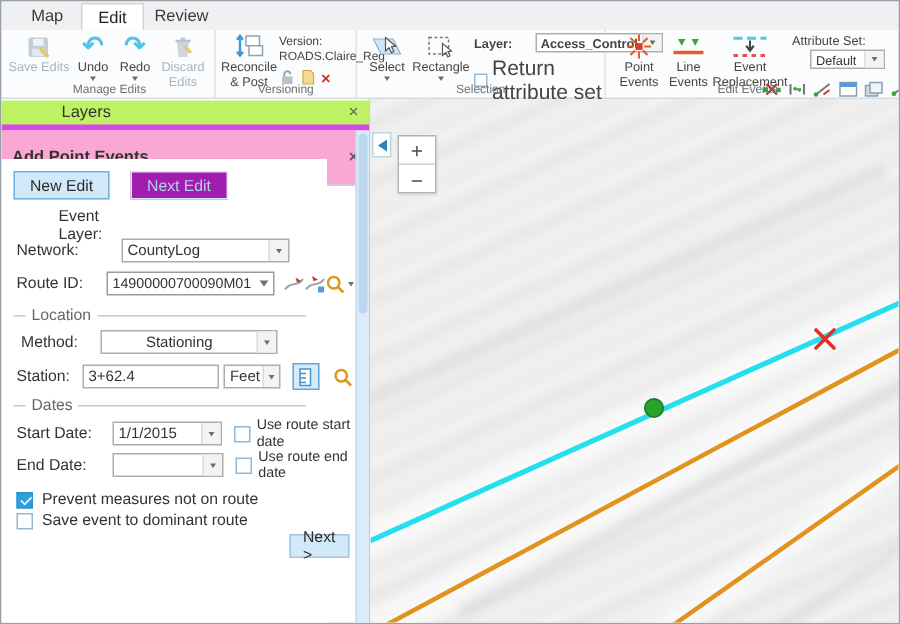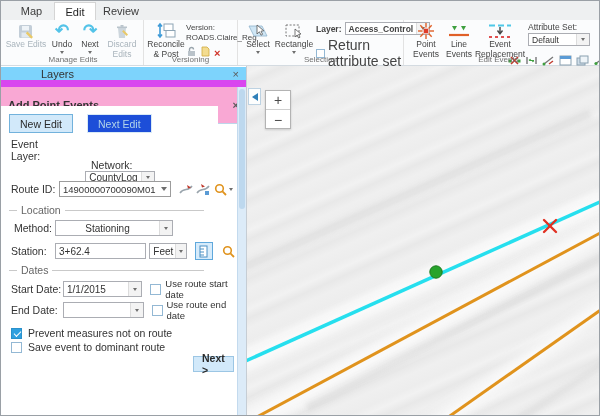--- a/index.html
+++ b/index.html
@@ -17,43 +17,43 @@
   .rgroup { position:absolute; top:0; height:45px; border-right:1px solid #e2e2e2; }
   .glabel { position:absolute; bottom:1px; left:0; width:100%; text-align:center; font-size:8px; color:#707070; }
   .bigbtn { position:absolute; top:2px; display:flex; flex-direction:column; align-items:center; font-size:8.5px; color:#444; text-align:center; line-height:1.15; cursor:pointer; }
   .bigbtn .ic { height:18px; display:flex; align-items:center; justify-content:center; }
   .bigbtn.disabled { color:#a9b4bc; }
   .tri { width:0; height:0; border-left:3px solid transparent; border-right:3px solid transparent; border-top:4px solid #6e6e6e; display:inline-block; }
   .tri.sm { border-left-width:2.5px; border-right-width:2.5px; border-top-width:3.5px; }
   .glyph-arrow { font-size:17px; line-height:16px; color:#53c3e8; font-weight:bold; }
   .minirow { display:flex; align-items:center; gap:3px; }
 
-  .combo { display:flex; align-items:center; height:16px; background:#fff; border:1px solid #abadb3; font-size:10px; }
+  .combo { display:flex; align-items:center; height:16px; background:#fff; border:1px solid #abadb3; font-size:10px;margin-left:12px; }
   .combo .val { flex:1; padding:0 3px; white-space:nowrap; overflow:hidden; }
   .combo .arr { width:13px; align-self:stretch; background:#f3f3f3; border-left:1px solid #dcdcdc; display:flex; align-items:center; justify-content:center; }
 
   .chk { position:relative; width:11px; height:11px; border:1px solid #93b8d4; background:#fff; flex:none; }
   .chk.on { background:#2fa0df; border-color:#2b91cb; }
   .chk.on::after { content:""; position:absolute; left:1.5px; top:2px; width:6px; height:3px; border-left:1.8px solid #fff; border-bottom:1.8px solid #fff; transform:rotate(-45deg); }
 
   
   .panel { position:absolute; left:0; top:65px; width:246px; height:351px; background:#fff; border-right:1px solid #c6cdd4; }
   .pane-bar { position:absolute; left:0; width:100%; height:20px; display:flex; align-items:center; padding:0 7px; font-size:11px; color:#333; }
-  .bar-layers { top:1px; background:#7dd3fc; border-bottom:7px solid #d946ef;padding-left:40px; }
+  .bar-layers { top:1px; background:#bef264; border-bottom:4px solid #d946ef;padding-left:40px; }
   .bar-ape { top:21px; height:37px; background:#f9a8d4; border-bottom:1px solid #bcd6ea;font-weight:bold; }
   .pane-x { margin-left:auto; color:#5a5a5a; font-size:11px; cursor:pointer; }
   .pbody { position:absolute; left:0; top:40px; width:217px; bottom:0; background:#fff; }
   .scrollstrip { position:absolute; right:0; top:21px; width:9px; bottom:0; background:#dcebf8; border-left:1px solid #c3daee; }
   .scrollthumb { position:absolute; left:1px; top:2px; width:6px; height:120px; background:#bdd8ee; border-radius:3px; }
 
   .row { position:absolute; display:flex; align-items:center; font-size:10.5px; color:#333; }
   .flabel { flex:none; }
   .btn { height:19px; padding:0 10px; font-size:10.5px; display:flex; align-items:center; justify-content:center; cursor:pointer; }
   .btn-new { background:#d2e9fa; border:1px solid #72b2dc; color:#2b2b2b; }
-  .btn-nextedit { background:#1d4ed8; border:1px solid #d9eaf6; color:#b1d3e9; }
+  .btn-nextedit { background:#a21caf; border:1px solid #d9eaf6; color:#b1d3e9; }
   .btn-next { background:#d2e9fa; border:1px solid #9cc6e4; color:#2b2b2b; height:16px; padding:0 8px; }
   .sect { position:absolute; left:8px; right:14px; display:flex; align-items:center; font-size:10.5px; color:#666; }
   .sect::before { content:""; width:8px; border-top:1px solid #c9c9c9; margin-right:4px; }
   .sect::after { content:""; flex:1; border-top:1px solid #c9c9c9; margin-left:4px; }
   .toolbtn { width:18px; height:18px; display:flex; align-items:center; justify-content:center; cursor:pointer; }
   .toolbtn.hl { background:#d6ebfb; border:1px solid #5fa8dc; }
   .textinput { height:16px; border:1px solid #abadb3; background:#fff; font-size:10px; padding:0 3px; display:flex; align-items:center; }
 
   
   .map { position:absolute; left:246px; top:65px; width:353px; height:351px; background:#ededed; overflow:hidden; }
@@ -91,21 +91,21 @@
         </span>
         <span>Save Edits</span>
       </div>
       <div class="bigbtn" style="left:46px;width:26px;">
         <span class="ic glyph-arrow">↶</span>
         <span>Undo</span>
         <span class="tri sm" style="margin-top:1px;"></span>
       </div>
       <div class="bigbtn" style="left:74px;width:26px;">
         <span class="ic glyph-arrow">↷</span>
-        <span>Next</span>
+        <span>Redo</span>
         <span class="tri sm" style="margin-top:1px;"></span>
       </div>
       <div class="bigbtn disabled" style="left:98px;width:42px;">
         <span class="ic">
           <svg width="16" height="17">
               <path d="M4 5 h8 l-1 10 h-6 z" fill="#cdd6dd"></path>
               <rect x="3" y="3.5" width="10" height="1.6" fill="#b9c4cc"></rect>
               <rect x="6.5" y="2" width="3" height="1.8" fill="#b9c4cc"></rect>
               <path d="M9.5 7 L14 11.5 L12.6 12.9 L8.1 8.4 Z" fill="#e9c967"></path>
             </svg>
@@ -306,24 +306,24 @@
       </div>
 
     <div class="pbody">
 
       <div class="row" style="left:8px;top:8px;gap:14px;">
         <span class="btn btn-new">New Edit</span>
         <span class="btn btn-nextedit">Next Edit</span>
       </div>
 
       <div class="row" style="left:10px;top:32px;width:218px;">
-        <span class="flabel" style="width:58px;">Event Layer:</span>
-      </div>
-
-      <div class="row" style="left:10px;top:53px;width:218px;flex-direction:column;">
+        <span class="flabel" style="width:58px;margin-left:28px;">Event Layer:</span>
+      </div>
+
+      <div class="row" style="left:10px;top:53px;width:218px;">
         <span class="flabel" style="width:58px;">Network:</span>
         <span class="combo" style="flex:1;max-width:112px;">
           <span class="val">CountyLog</span>
           <span class="arr">
               <span class="tri sm"></span>
             </span>
         </span>
       </div>
 
       <div class="row" style="left:10px;top:74px;width:224px;gap:0;">
@@ -427,21 +427,21 @@
 
       <div class="row" style="left:10px;top:221px;gap:6px;">
         <span class="chk on"></span>
         <span>Prevent measures not on route</span>
       </div>
       <div class="row" style="left:10px;top:235px;gap:6px;">
         <span class="chk"></span>
         <span>Save event to dominant route</span>
       </div>
 
-      <div class="row" style="left:192px;top:250px;font-weight:bold;">
+      <div class="row" style="left:192px;top:250px;">
         <span class="btn btn-next">Next &gt;</span>
       </div>
     </div>
   </div>
 
   <div class="map">
     <div class="mapgrad"></div>
 
     <div class="band" style="left:-26px;top:201px;width:400px;height:30px;transform:rotate(-24.2deg);background:linear-gradient(to bottom,rgba(255,255,255,0),#fafafa 35%,#fafafa 65%,rgba(255,255,255,0));"></div>
     <div class="band" style="left:-28px;top:242px;width:420px;height:34px;transform:rotate(-28.2deg);background:linear-gradient(to bottom,rgba(255,255,255,0),#f9f9f9 35%,#f9f9f9 65%,rgba(255,255,255,0));"></div>

